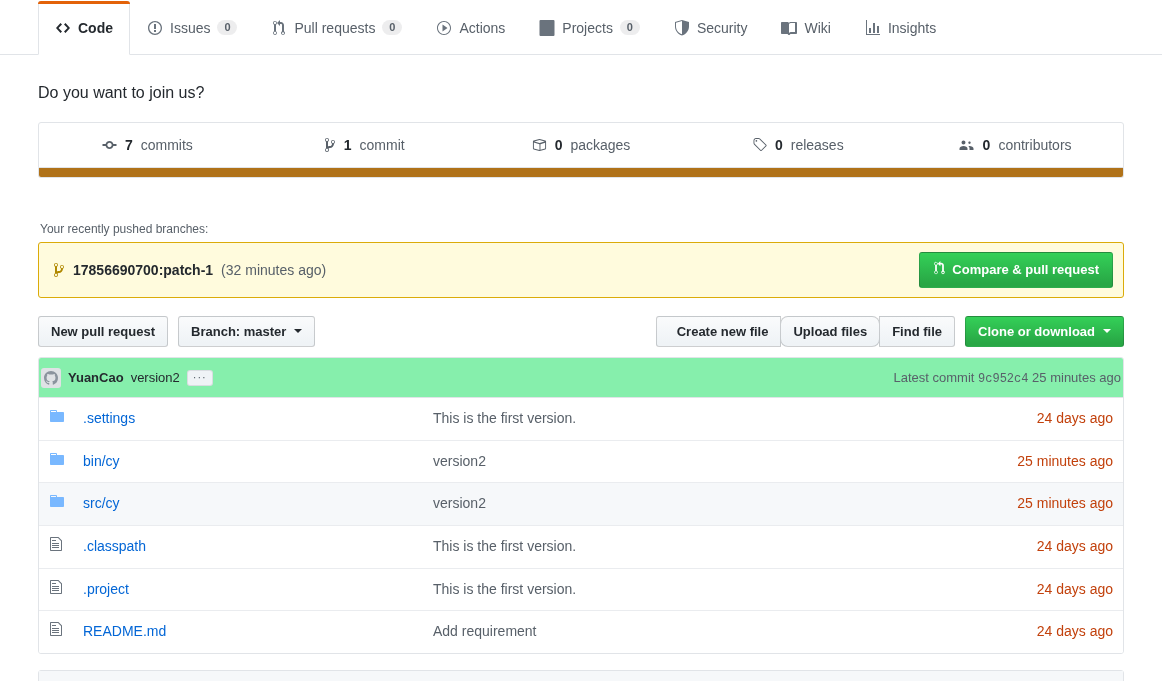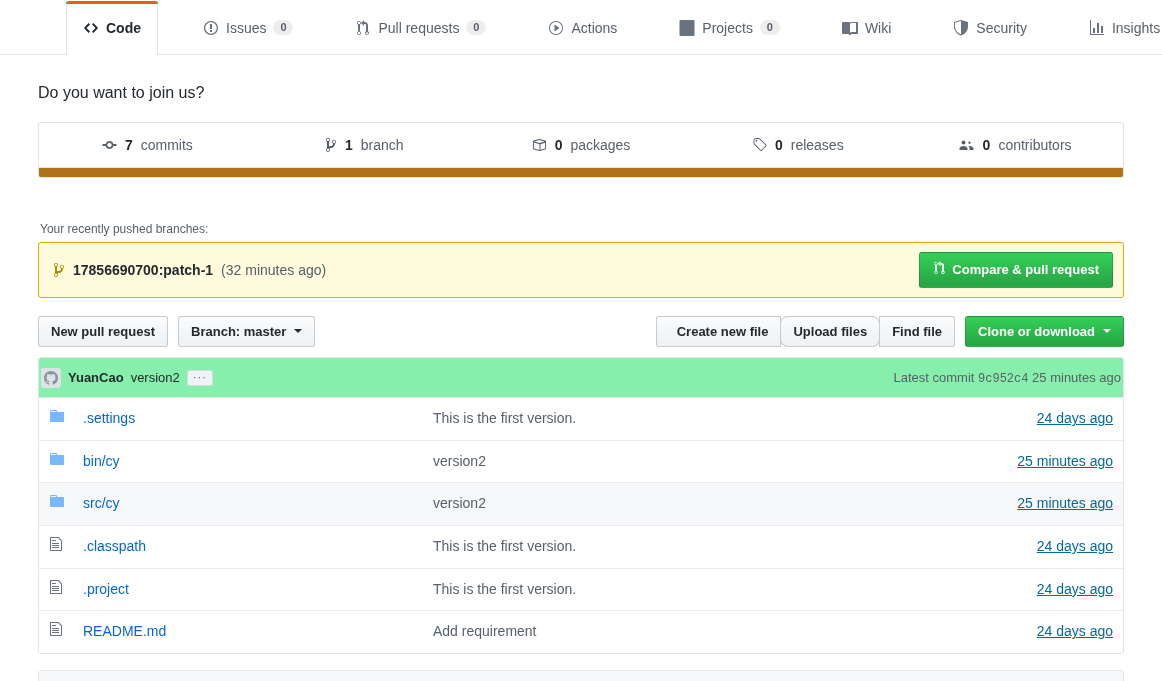--- a/index.html
+++ b/index.html
@@ -30,21 +30,20 @@
     padding: 0 16px;
     font-size: 14px;
     color: #586069;
     cursor: pointer;
     position: relative;
     white-space: nowrap;
     background: transparent;
     border: 1px solid transparent;
     border-bottom: none;
     line-height: 1;
-    margin-left: 28px;
   }
   .nav-tab.selected {
     color: #24292e;
     font-weight: bold;
     background: #fff;
     border: 1px solid #e1e4e8;
     border-bottom: 1px solid #fff;
     border-radius: 3px 3px 0 0;
     margin-bottom: -1px;
   }
@@ -278,21 +277,21 @@
   table.files tr.hl { background: #f6f8fa; }
   table.files td {
     padding: 10px 10px;
     font-size: 14px;
     vertical-align: middle;
     line-height: 1.4;
   }
   td.icon-cell { width: 34px; text-align: right; padding-right: 0; }
   td.content-cell { width: 350px; padding-left: 10px; }
   td.message-cell { color: #586069; }
-  td.age-cell { width: 160px; text-align: right; color: #0369a1; font-size: 13px; white-space: nowrap; text-decoration: underline; }
+  td.age-cell { width: 160px; text-align: right; color: #c2410c; font-size: 13px; white-space: nowrap; }
   .file-link { color: #0366d6; text-decoration: none; cursor: pointer; }
   .msg-link { color: #586069; text-decoration: none; cursor: pointer; }
   .folder-ico { color: #79b8ff; display: inline-flex; }
   .file-ico { color: #6a737d; display: inline-flex; }
 
   
   .readme-box {
     margin-top: 16px;
     border: 1px solid #e1e4e8;
     border-radius: 3px;
@@ -359,34 +358,34 @@
       <svg width="16" height="16" viewBox="0 0 15 16" fill="currentColor">
           <path d="M10 12h3V2h-3v10zm-4-2h3V2H6v8zm-4 4h3V2H2v12zm-1 1h13V1H1v14zM14 0H1a1 1 0 0 0-1 1v14a1 1 0 0 0 1 1h13a1 1 0 0 0 1-1V1a1 1 0 0 0-1-1z"></path>
         </svg>
     </span>
     <span>Projects</span>
     <span class="counter">0</span>
   </div>
 
   <div class="nav-tab">
     <span class="ico">
+      <svg width="16" height="16" viewBox="0 0 14 16" fill="currentColor">
+          <path d="M0 2l7-2 7 2v4.5c0 4.13-2.87 7.87-7 9-4.13-1.13-7-4.87-7-9V2zm7-.96L1 2.75v3.75c0 3.49 2.4 6.7 6 7.77V1.04z"></path>
+        </svg>
+    </span>
+    <span>Security</span>
+  </div>
+
+  <div class="nav-tab">
+    <span class="ico">
       <svg width="16" height="16" viewBox="0 0 16 16" fill="currentColor">
           <path d="M2 3h4c.88 0 1.54.45 2 1v9c-.46-.54-1.12-1-2-1H2V3zm12 0h-4c-.88 0-1.54.45-2 1v9c.46-.54 1.12-1 2-1h4V3zM1 2h5c.98 0 1.67.45 2 1 .33-.55 1.02-1 2-1h5c.55 0 1 .45 1 1v10c0 .55-.45 1-1 1H9.5c-.25 0-.5.25-.5.5s-.25.5-.5.5h-1c-.25 0-.5-.25-.5-.5s-.25-.5-.5-.5H1c-.55 0-1-.45-1-1V3c0-.55.45-1 1-1z"></path>
         </svg>
     </span>
     <span>Wiki</span>
-  </div>
-
-  <div class="nav-tab">
-    <span class="ico">
-      <svg width="16" height="16" viewBox="0 0 14 16" fill="currentColor">
-          <path d="M0 2l7-2 7 2v4.5c0 4.13-2.87 7.87-7 9-4.13-1.13-7-4.87-7-9V2zm7-.96L1 2.75v3.75c0 3.49 2.4 6.7 6 7.77V1.04z"></path>
-        </svg>
-    </span>
-    <span>Security</span>
   </div>
 
   <div class="nav-tab">
     <span class="ico">
       <svg width="16" height="16" viewBox="0 0 14 16" fill="currentColor">
           <path d="M14 14v1H0V0h1v14h13zM5 13H3V8h2v5zm4 0H7V3h2v10zm4 0h-2V6h2v7z"></path>
         </svg>
     </span>
     <span>Insights</span>
   </div>
@@ -413,21 +412,21 @@
       </li>
 
       <li>
         <a>
           <span class="ico">
             <svg width="12" height="16" viewBox="0 0 10 16" fill="currentColor">
                 <path d="M10 5c0-1.11-.89-2-2-2a1.993 1.993 0 0 0-1 3.72v.3c-.02.52-.23.98-.63 1.38-.4.4-.86.61-1.38.63-.83.02-1.48.16-2 .45V4.72a1.993 1.993 0 0 0-1-3.72C.88 1 0 1.89 0 3a2 2 0 0 0 1 1.72v6.56c-.59.35-1 .99-1 1.72 0 1.11.89 2 2 2 1.11 0 2-.89 2-2 0-.53-.2-1-.53-1.36.09-.06.48-.41.59-.47.25-.11.56-.17.94-.17 1.05-.05 1.95-.45 2.75-1.25S8.95 7.77 9 6.73h-.02C9.59 6.37 10 5.73 10 5zM2 1.8c.66 0 1.2.55 1.2 1.2 0 .65-.55 1.2-1.2 1.2C1.35 4.2.8 3.65.8 3c0-.65.55-1.2 1.2-1.2zm0 12.41c-.66 0-1.2-.55-1.2-1.2 0-.65.55-1.2 1.2-1.2.65 0 1.2.55 1.2 1.2 0 .65-.55 1.2-1.2 1.2zm6-8c-.66 0-1.2-.55-1.2-1.2 0-.65.55-1.2 1.2-1.2.65 0 1.2.55 1.2 1.2 0 .65-.55 1.2-1.2 1.2z"></path>
               </svg>
           </span>
           <span class="num">1</span>
-          <span>branch</span>
+          <span>commit</span>
         </a>
       </li>
 
       <li>
         <a>
           <span class="ico">
             <svg width="15" height="16" viewBox="0 0 16 16" fill="currentColor">
                 <path d="M1 4.27v7.47c0 .45.3.84.75.97l6 1.73c.16.05.34.05.5 0l6-1.73c.45-.13.75-.52.75-.97V4.27c0-.45-.3-.84-.75-.97l-6-1.73a.934.934 0 0 0-.5 0l-6 1.73c-.45.13-.75.52-.75.97zm7 9.09l-6-1.73V5.37l6 1.73v6.26zM2.5 4.32l5.5-1.58 5.5 1.58-5.5 1.58-5.5-1.58zm11.5 7.31l-5 1.44V7.1l5-1.44v5.97z"></path>
               </svg>
           </span>

